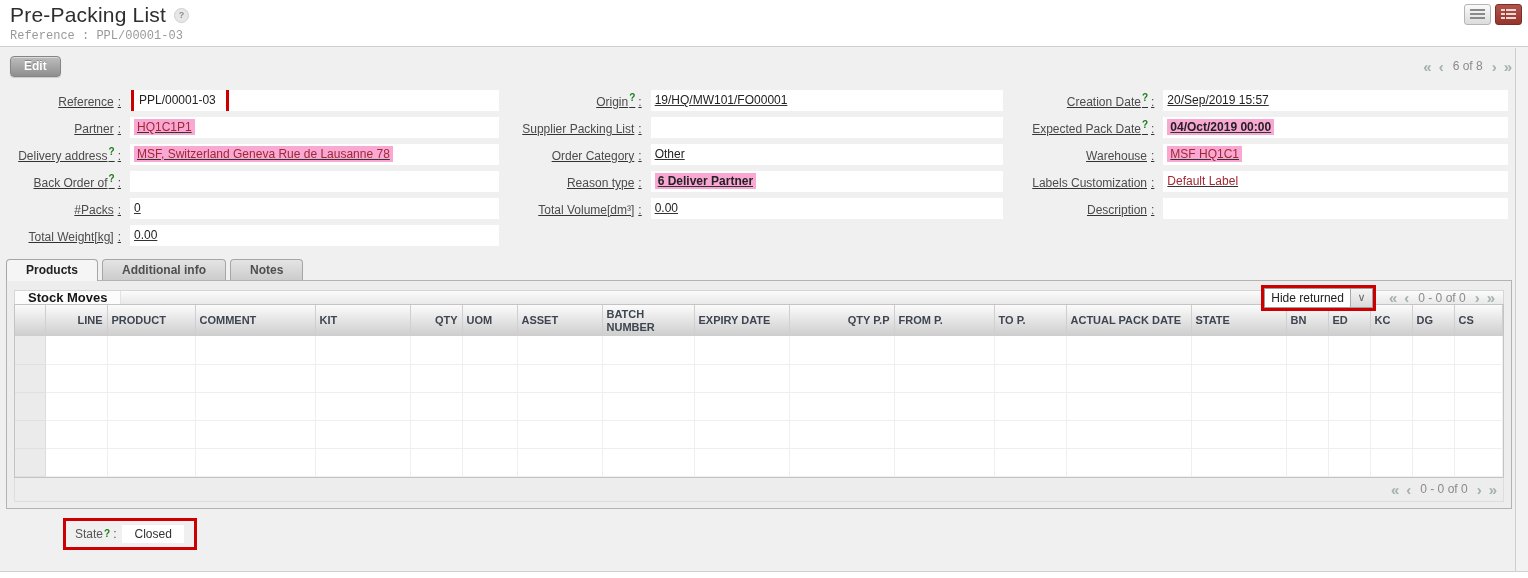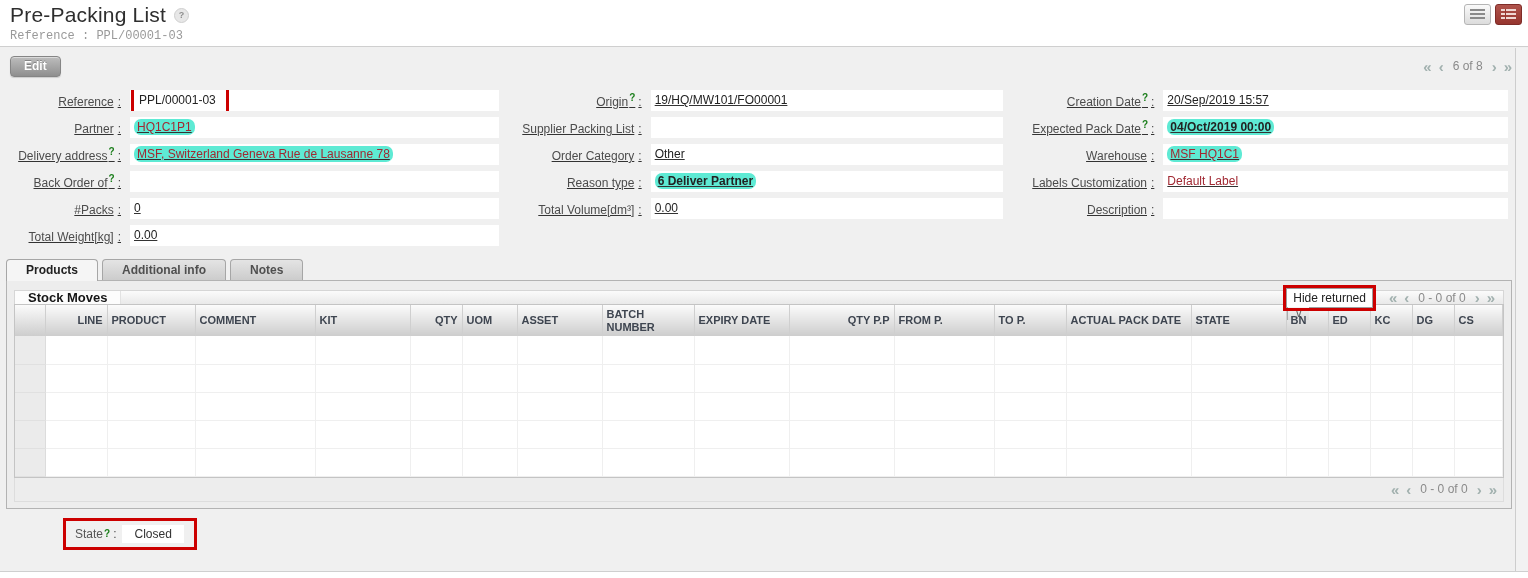--- a/index.html
+++ b/index.html
@@ -39,36 +39,36 @@
   .frow { display:flex; align-items:center; height:27px;text-decoration:underline; }
   .flabel { text-align:right; color:#4c4c4c; padding-right:5px; white-space:nowrap; flex:0 0 auto; }
   .c1 .flabel { width:126px; } .c2 .flabel { width:142px; } .c3 .flabel { width:150px; }
   .help-sup { color:#1b7e1b; font-weight:bold; font-size:10px; vertical-align:super; margin:0 1px; }
   .colon { margin-left:2px; color:#4c4c4c; }
   .fvalue { flex:1; margin-left:4px; margin-right:6px; background:#fff; height:21px; line-height:21px;
     padding:0 4px; overflow:hidden; white-space:nowrap; }
   .val { color:#222; }
   .f-link { color:#a12832; cursor:pointer; }
   .f-bold { font-weight:bold; }
-  .f-shaded { background:#5eead4; padding:1px 3px;border-radius:7px; }
+  .f-shaded { background:#f9a8d4; padding:1px 3px; }
   .f-annotated { display:inline-block; min-width:92px; outline:3px solid #cc0000; background:#fff; padding:0 5px; }
   
   .tabs { display:flex; margin:2px 0 0 6px; position:relative; z-index:2; }
   .tab { padding:3px 19px 3px; border:1px solid #a6a6a6; border-bottom:none; border-radius:4px 4px 0 0;
     margin-right:4px; background:linear-gradient(#e4e4e4,#cccccc); font-weight:bold; color:#4f4f4f; cursor:pointer; }
   .tab.f-active { background:#f5f5f5; color:#222; padding-bottom:4px; margin-bottom:-1px; }
   
   .panel { margin:0 16px 0 6px; border:1px solid #b3b3b3; background:#ededed; padding:9px 7px 6px; position:relative; z-index:1; }
   .sm-bar { display:flex; align-items:center; height:14px; background:linear-gradient(#fbfbfb,#e9e9e9);
     border:1px solid #d6d6d6; border-bottom:none; }
   .sm-title { background:#fcfcfc; align-self:stretch; display:flex; align-items:center; padding:0 13px;
     font-weight:bold; font-size:13px; color:#151515; border-right:1px solid #e2e2e2; }
   .sm-right { margin-left:auto; display:flex; align-items:center; gap:16px; padding-right:8px; }
   .select { display:inline-flex; align-items:stretch; border:1px solid #9d9d9d; background:#fff; height:20px;
-    outline:3px solid #cc0000; cursor:pointer;flex-direction:column; }
+    outline:3px solid #cc0000; cursor:pointer; }
   .select-text { padding:0 6px; line-height:18px; color:#222; }
   .select-arrow { width:22px; display:flex; align-items:center; justify-content:center; border-left:1px solid #aaa;
     background:linear-gradient(#f4f4f4,#dadada); color:#666; font-size:11px; }
   .table-wrap { border:1px solid #c4c4c4; background:#fff; }
   table { width:100%; border-collapse:collapse; table-layout:fixed; }
   th { background:linear-gradient(#fbfbfb,#cdcdcd); font-size:11px; font-weight:bold; color:#3e4550;
     padding:2px 4px; text-align:left; height:31px; vertical-align:middle; border-right:1px solid #cfcfcf; line-height:1.15; }
   td { height:28px; border-right:1px solid #efefef; border-bottom:1px solid #efefef; background:#fff; }
   td.sel { background:#ebebeb; border-bottom:1px solid #e0e0e0; border-right:1px solid #dcdcdc; }
   .f-right { text-align:right; }

